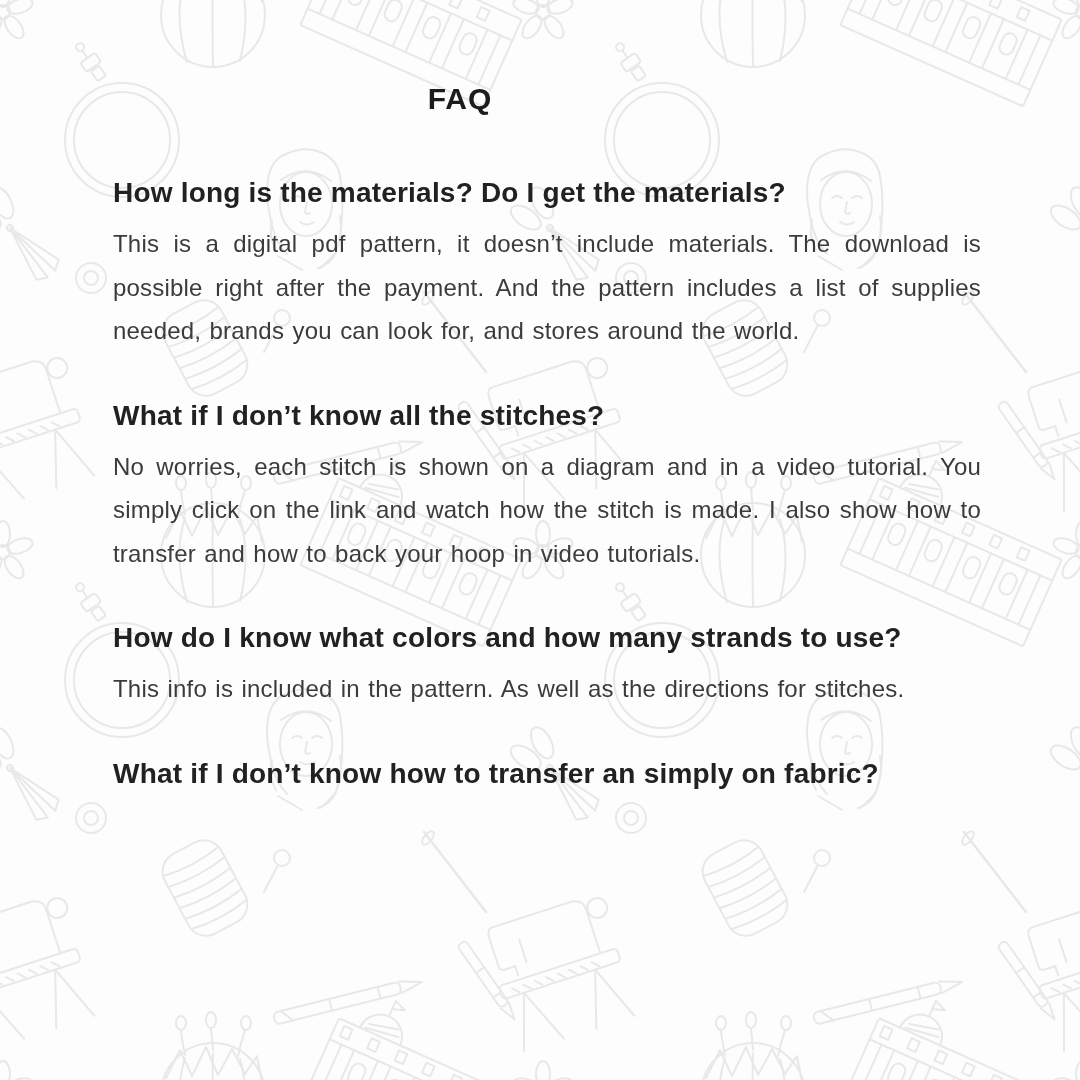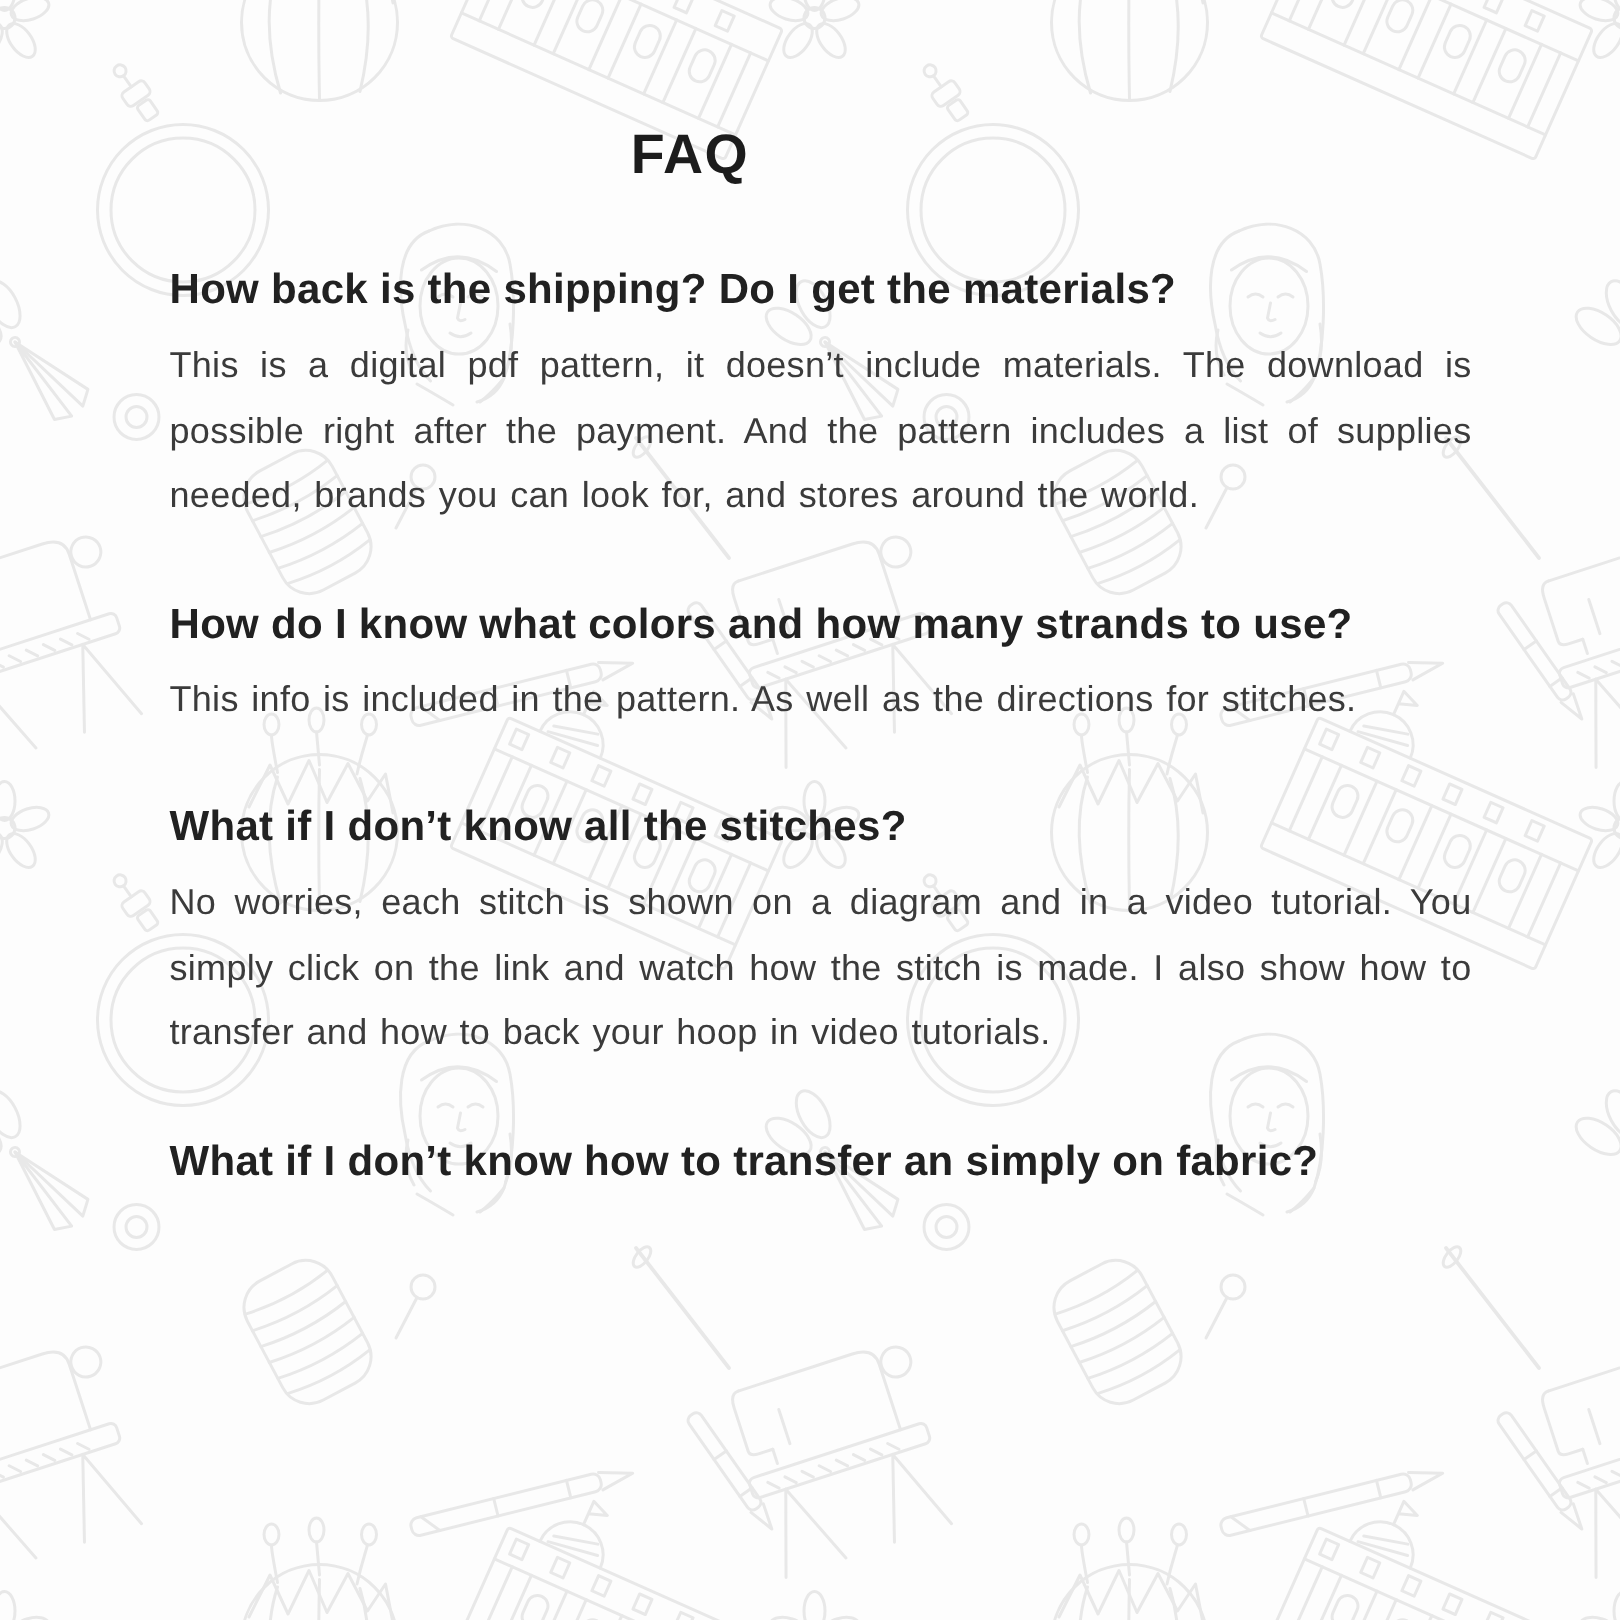--- a/index.html
+++ b/index.html
@@ -3,21 +3,21 @@
 <meta charset="utf-8">
 <style>
   html,body{margin:0;padding:0;background:#ffffff;}
   .canvas{
     position:relative;width:1080px;height:1080px;overflow:hidden;
     background:#fdfdfd;font-family:"Liberation Sans",sans-serif;
   }
   .bg{position:absolute;left:0;top:0;width:1080px;height:1080px;}
   .title{
     position:absolute;top:82px;left:0;width:920px;text-align:center;
-    font-size:37px;font-weight:700;letter-spacing:1px;color:#1c1c1c;
+    font-size:30px;font-weight:700;letter-spacing:1px;color:#1c1c1c;
   }
   .content{position:absolute;left:113px;top:176px;width:868px;}
   .faq-section h2{
     margin:0 0 12px 0;font-size:28px;line-height:34px;font-weight:700;
     color:#212121;letter-spacing:.2px;
   }
   .faq-section p{
     margin:0 0 46px 0;font-size:24px;line-height:43.5px;font-weight:400;
     color:#3b3b3b;text-align:justify;letter-spacing:.2px;word-spacing:1.5px;
   }
@@ -178,32 +178,32 @@
       <use href="#motifs" x="0" y="1080"></use>
       <use href="#motifs" x="540" y="1080"></use>
       <use href="#motifs" x="1080" y="1080"></use>
   </svg>
 
   <div class="title">FAQ</div>
 
   <div class="content">
 
     <section class="faq-section">
-      <h2>How back is the shipping? Do I get the materials?</h2>
+      <h2>How long is the materials? Do I get the materials?</h2>
       <p>This is a digital pdf pattern, it doesn’t include materials. The download is possible right after the payment. And the pattern includes a list of supplies needed, brands you can look for, and stores around the world.</p>
+    </section>
+
+    <section class="faq-section">
+      <h2>What if I don’t know all the stitches?</h2>
+      <p>No worries, each stitch is shown on a diagram and in a video tutorial. You simply click on the link and watch how the stitch is made. I also show how to transfer and how to back your hoop in video tutorials.</p>
     </section>
 
     <section class="faq-section">
       <h2>How do I know what colors and how many strands to use?</h2>
       <p>This info is included in the pattern. As well as the directions for stitches.</p>
     </section>
 
     <section class="faq-section">
-      <h2>What if I don’t know all the stitches?</h2>
-      <p>No worries, each stitch is shown on a diagram and in a video tutorial. You simply click on the link and watch how the stitch is made. I also show how to transfer and how to back your hoop in video tutorials.</p>
-    </section>
-
-    <section class="faq-section">
       <h2>What if I don’t know how to transfer an simply on fabric?</h2>
     </section>
 
   </div>
 </div>
 
 </body></html>

